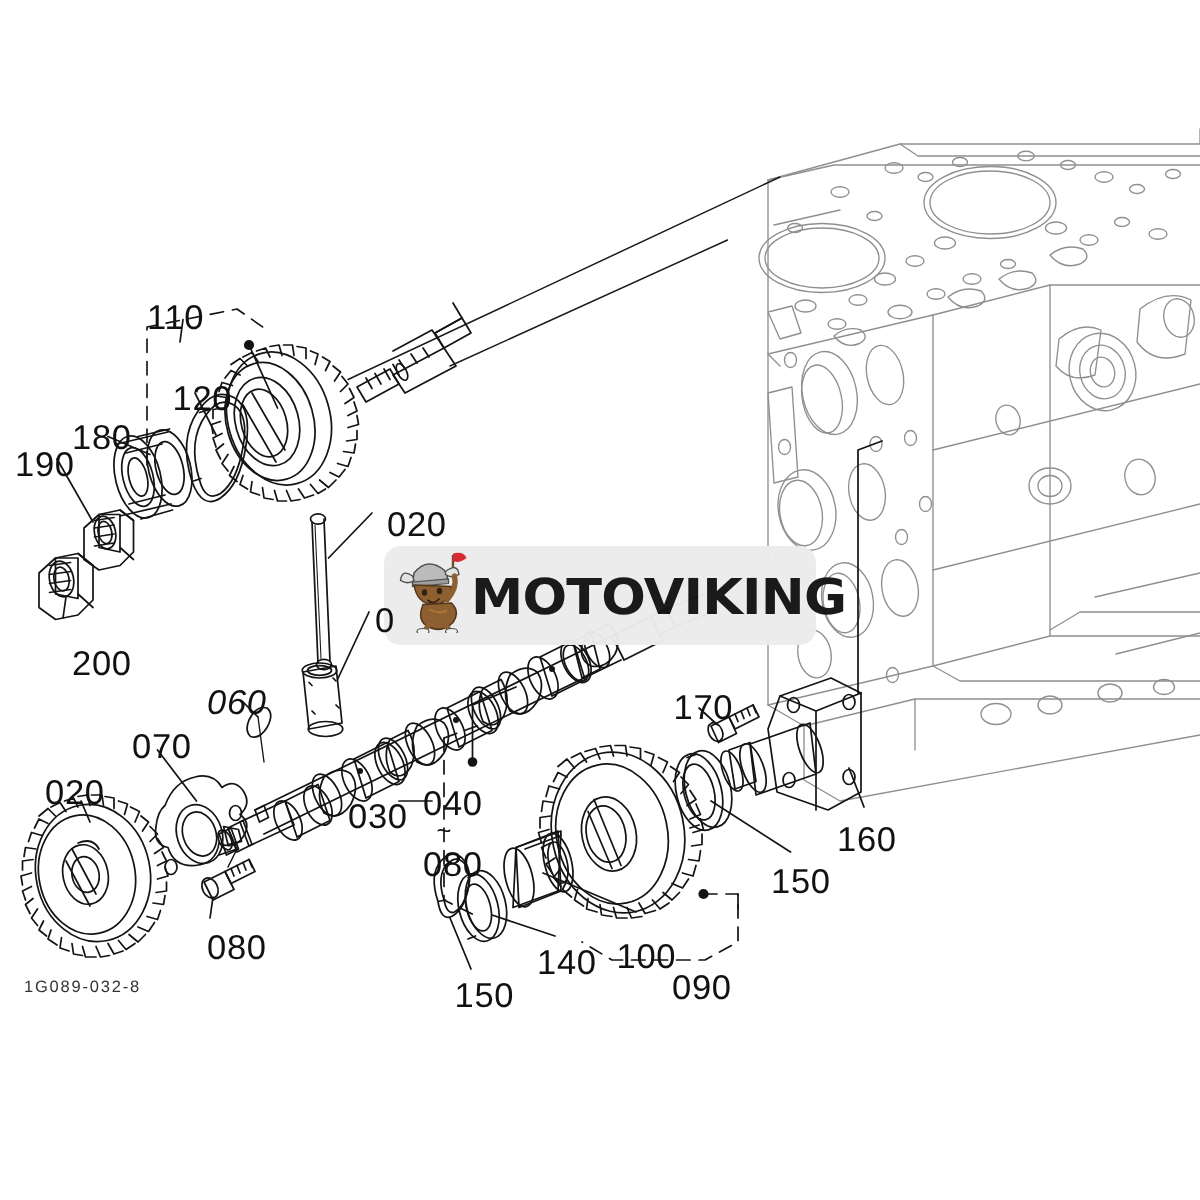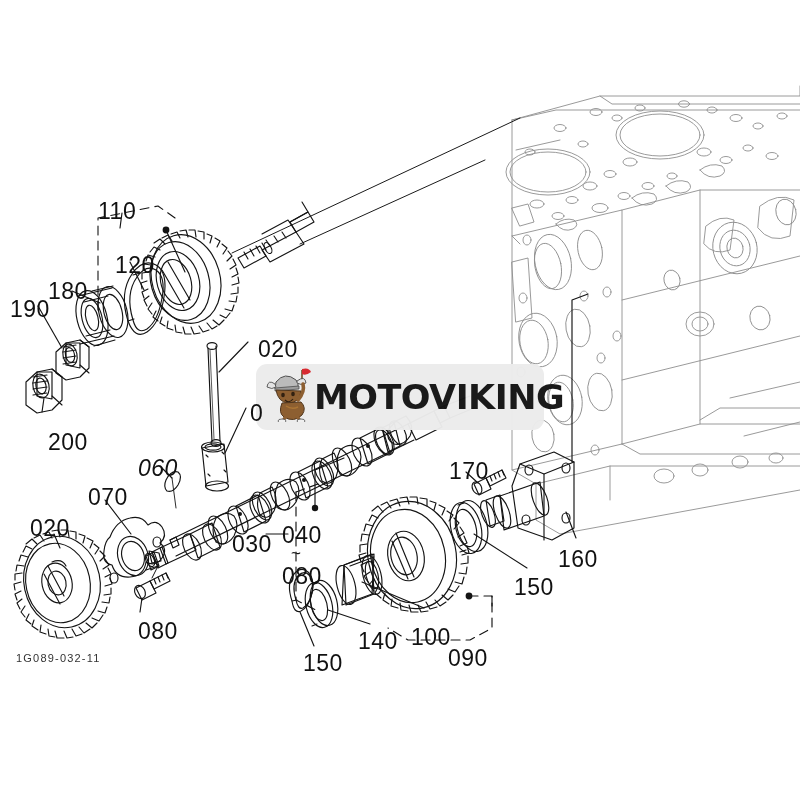--- a/index.html
+++ b/index.html
@@ -484,15 +484,15 @@
   <span class="lbl tilde" style="left:291px; top:544px;">~</span>
   <span class="lbl" style="left:282px; top:563px;">080</span>
   <span class="lbl" style="left:303px; top:650px;">150</span>
   <span class="lbl" style="left:358px; top:628px;">140</span>
   <span class="lbl" style="left:411px; top:624px;">100</span>
   <span class="lbl" style="left:448px; top:645px;text-align:center;">090</span>
   <span class="lbl" style="left:514px; top:574px;">150</span>
   <span class="lbl" style="left:558px; top:546px;">160</span>
   <span class="lbl" style="left:449px; top:458px;">170</span>
 
-  <span id="drawing-number">1G089-032-11</span>
+  <span id="drawing-number">1G089-032-8</span>
 
 </div>
 
 </body></html>

